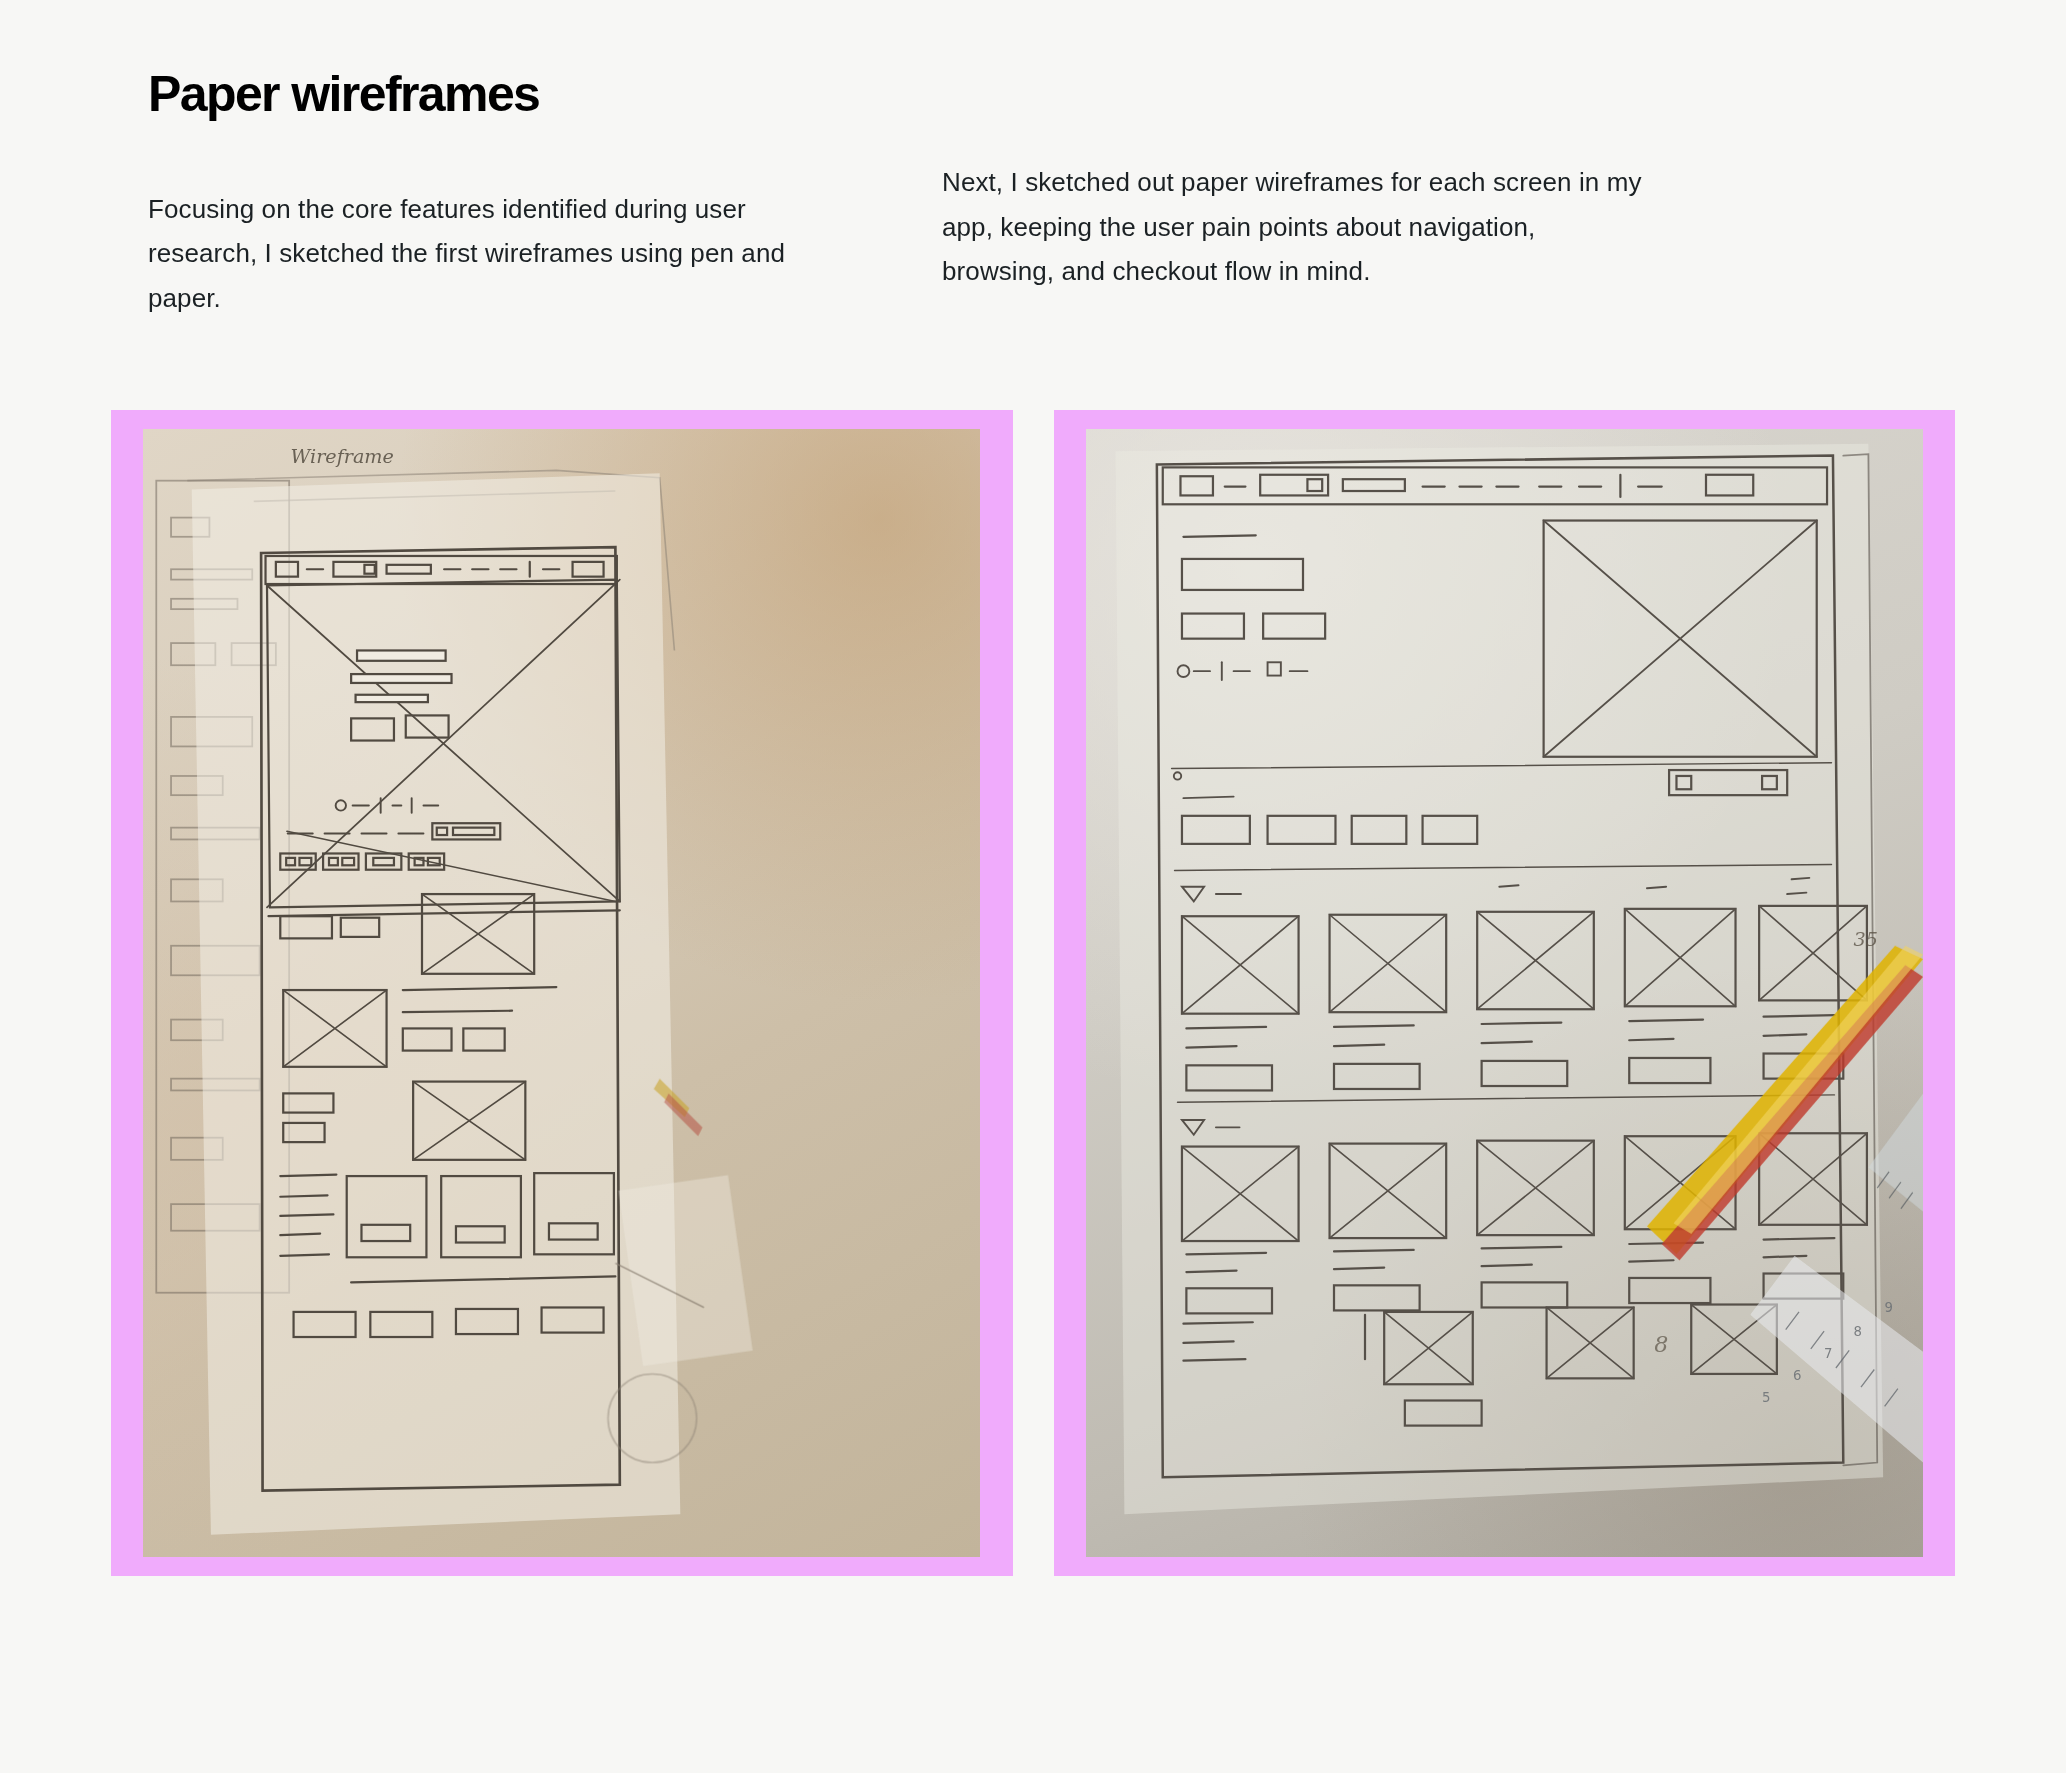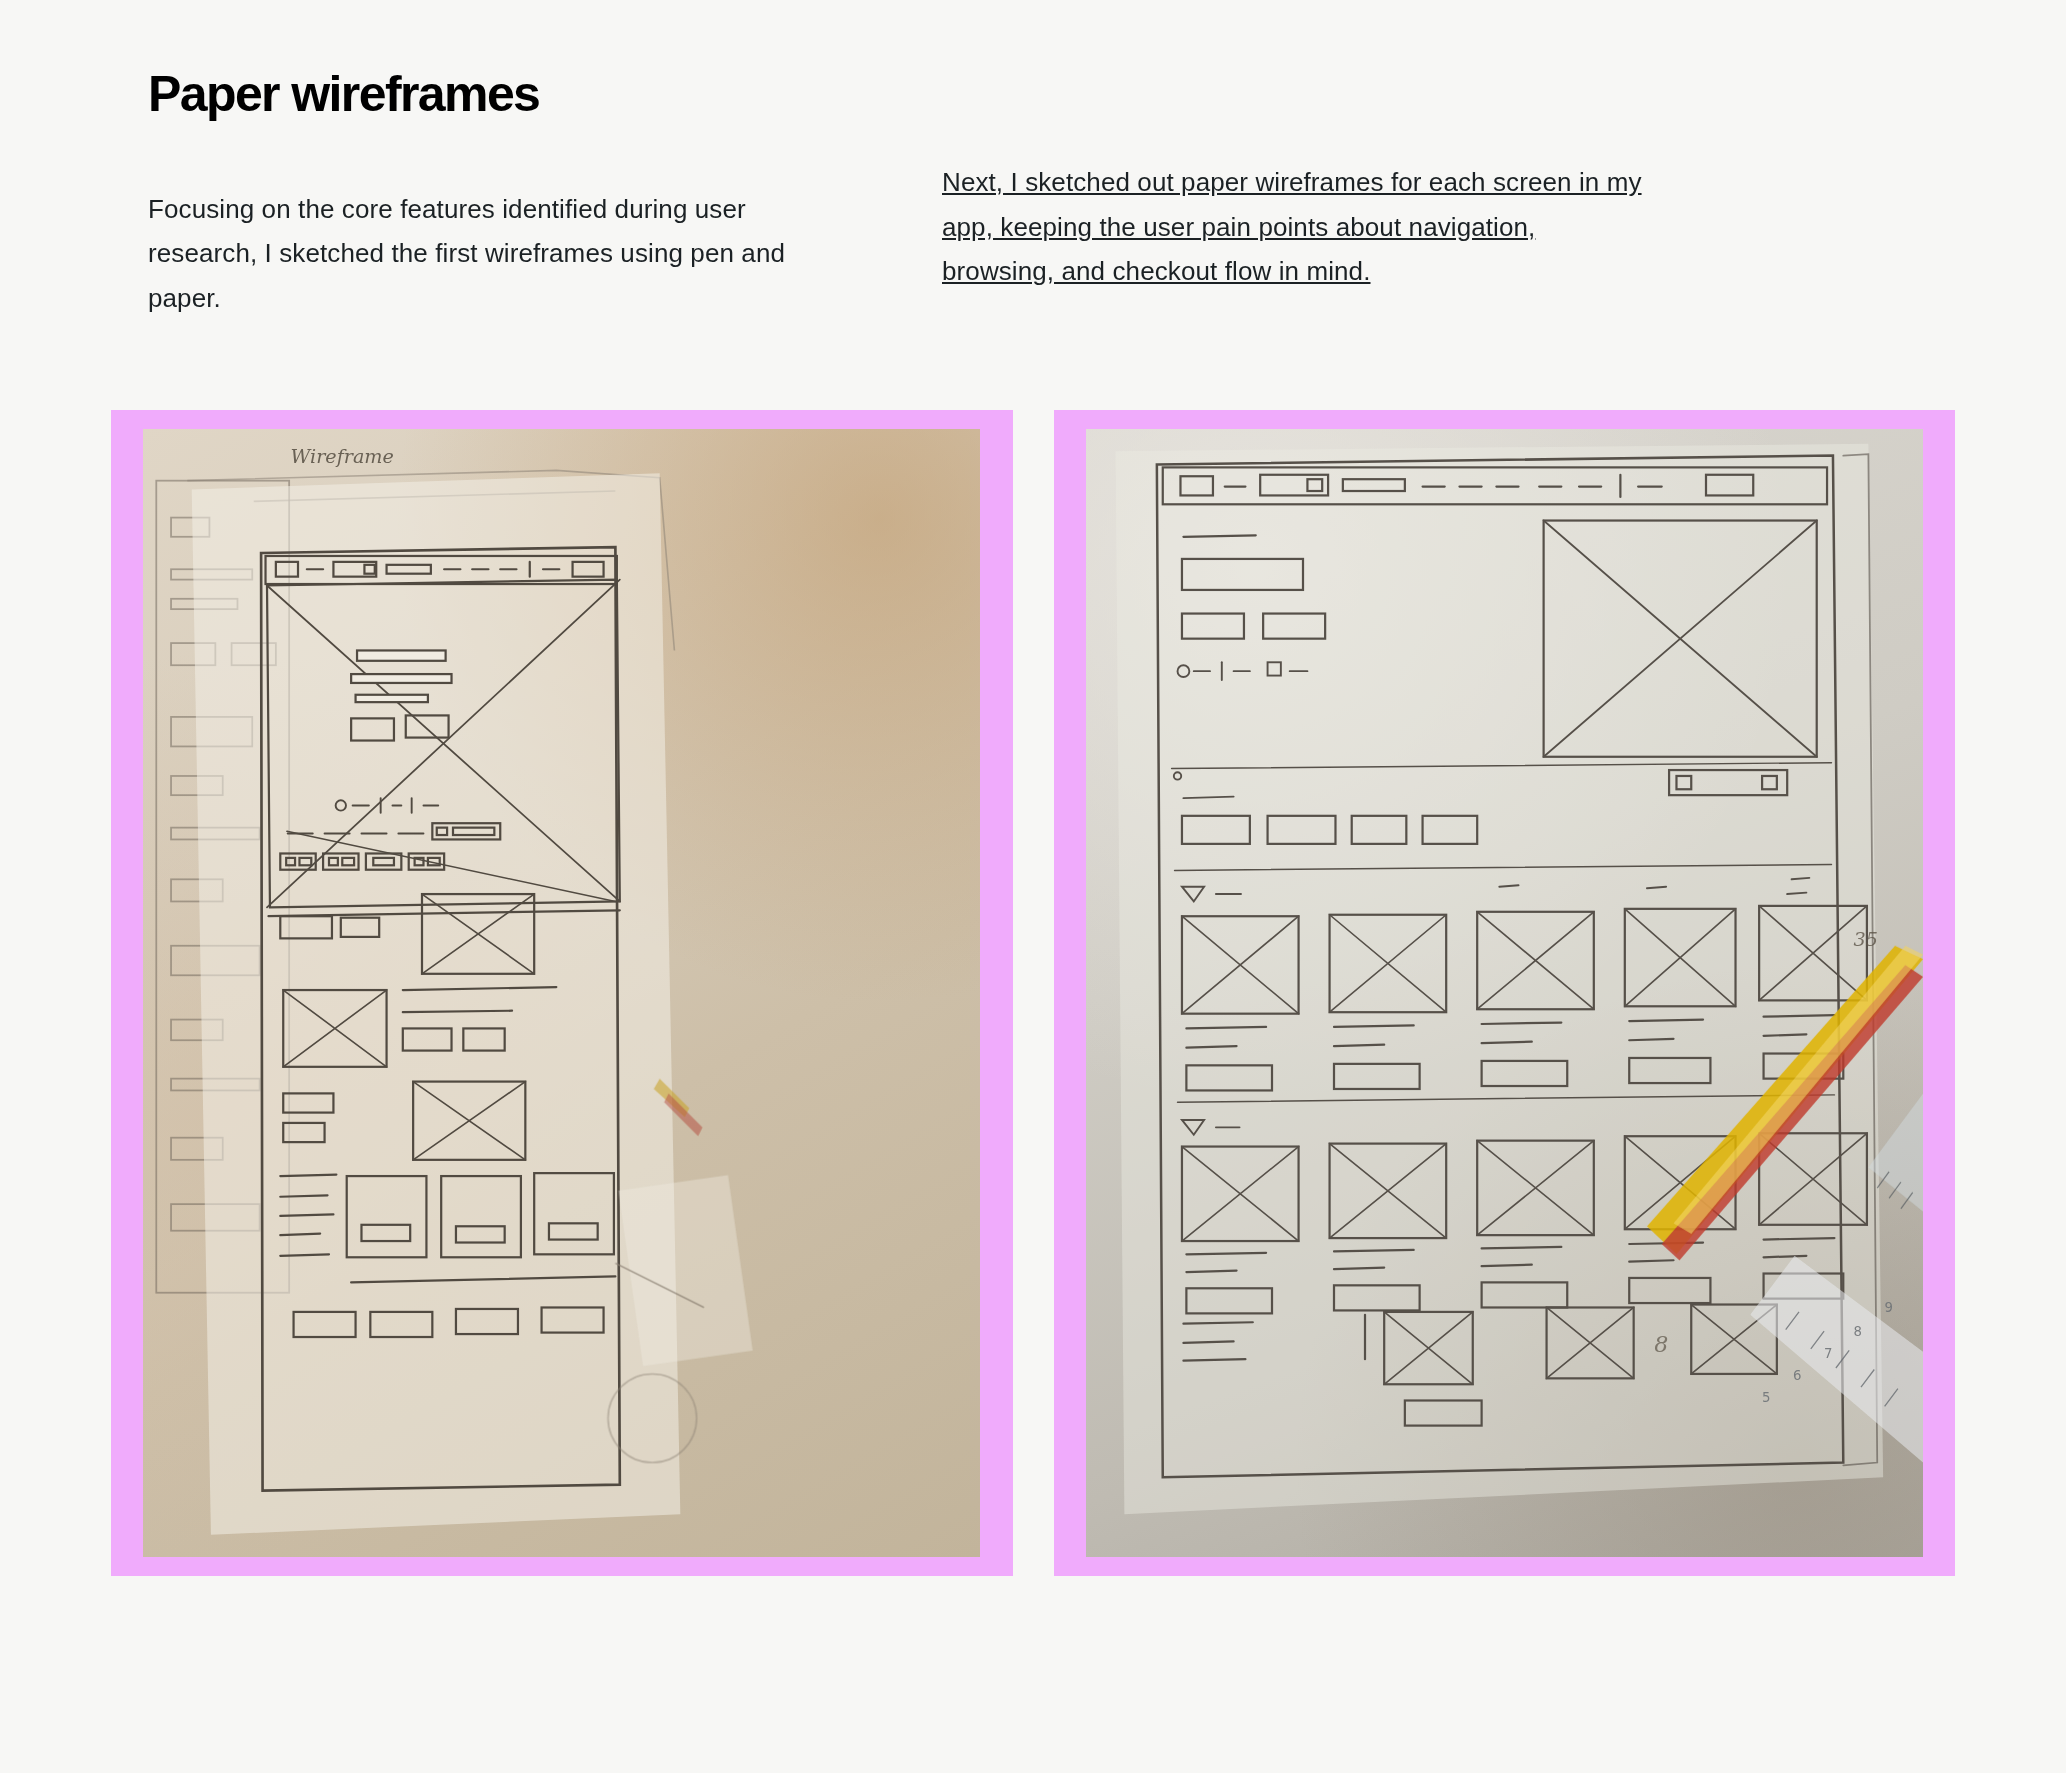--- a/index.html
+++ b/index.html
@@ -39,21 +39,20 @@
   .intro-col p {
     margin: 0;
     font-size: 26px;
     line-height: 1.72;
     letter-spacing: 0.1px;
     color: #1b2124;
     font-weight: 400;
   }
   .intro-col.second p {
     margin-top: -26.6px;
-    text-decoration: underline;
   }
   .gallery {
     display: flex;
     gap: 41px;
     margin-top: 89px;
     padding: 0 111px 0 111px;
   }
   .frame {
     background: #f0abfc;
     padding: 19px;

